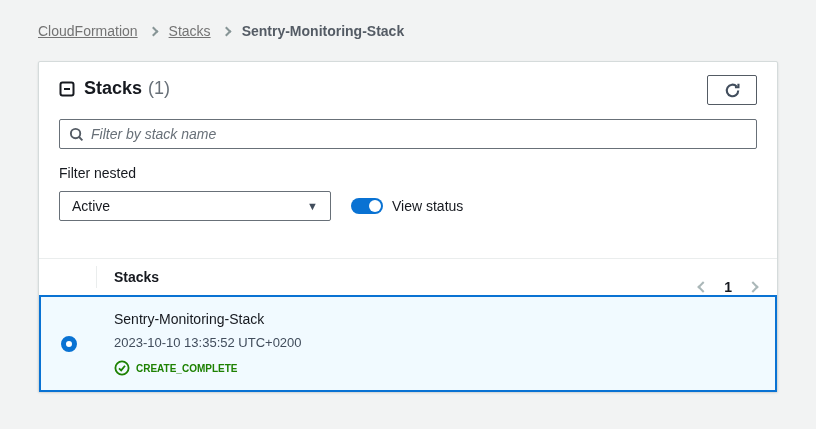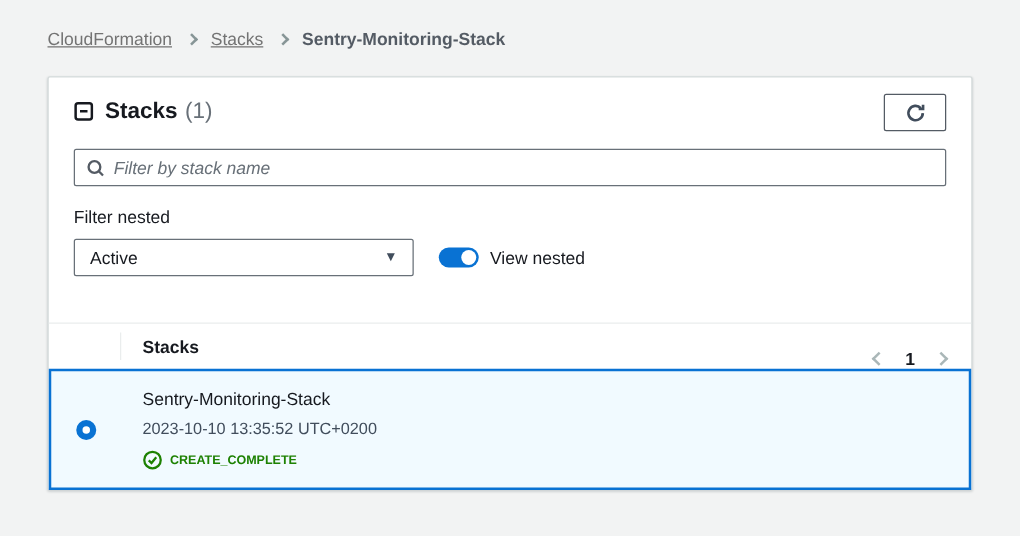--- a/index.html
+++ b/index.html
@@ -231,21 +231,21 @@
 
   <div class="controls-row">
     <div class="status-select">
       <span>Active</span>
       <span class="caret">▼</span>
     </div>
     <div class="toggle-group">
       <span class="toggle">
         <span class="knob"></span>
       </span>
-      <span>View nested</span>
+      <span>View status</span>
     </div>
   </div>
 
   <div class="pagination">
     <span class="page-chev prev"></span>
     <span class="page-num">1</span>
     <span class="page-chev next"></span>
   </div>
 
   <div class="table-area">

